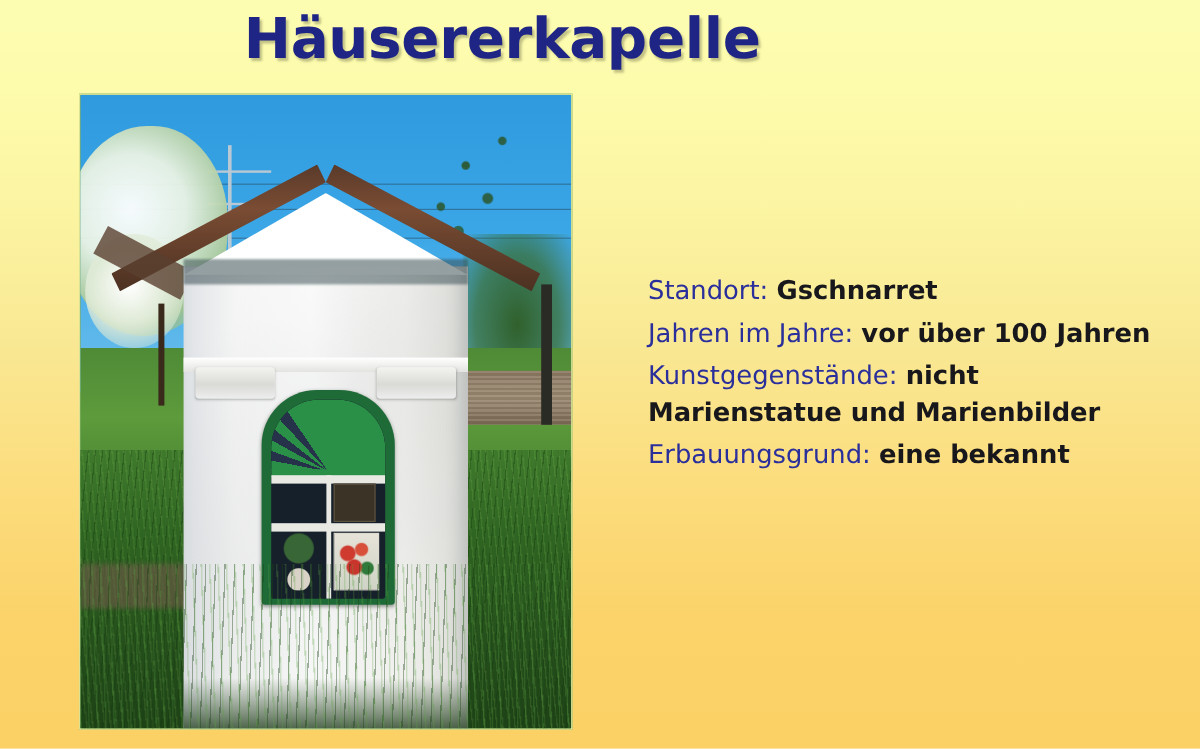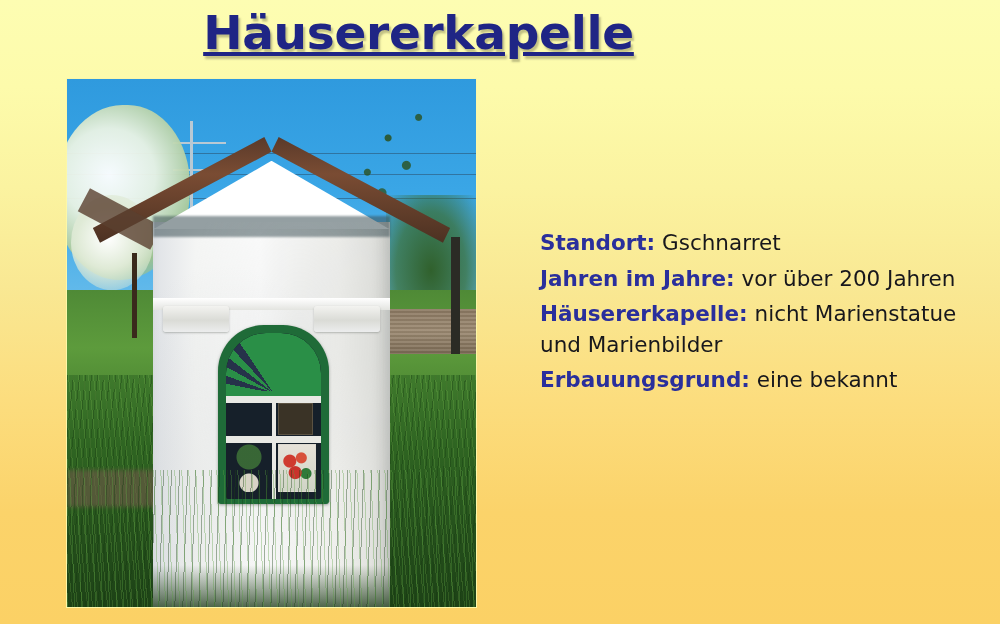--- a/index.html
+++ b/index.html
@@ -34,21 +34,20 @@
     left: 0;
     top: 5px;
     width: 837px;
     text-align: center;
     font-size: 47px;
     font-weight: bold;
     color: #1f2585;
     letter-spacing: -0.3px;
     text-shadow: 2px 3px 2px rgba(120,120,80,0.45);
     white-space: nowrap;
-    text-decoration: underline;
   }
 
   
   #photo-frame {
     position: absolute;
     left: 66px;
     top: 78px;
     width: 411px;
     height: 530px;
     border: 1px solid #fcf7a8;
@@ -390,25 +389,25 @@
     top: 228px;
     width: 430px;
     font-size: 21.5px;
     line-height: 1.42;
     color: #17171c;
   }
   .fact {
     margin-bottom: 5px;
   }
   .fact .lbl {
+    font-weight: normal;
+    color: #2a2f9c;
+  }
+  .fact .val {
     font-weight: bold;
-    color: #2a2f9c;
-  }
-  .fact .val {
-    font-weight: normal;
     color: #17171c;
   }
 </style>
 </head>
 <body>
 
 <div id="slide">
 
   <div id="title">Häusererkapelle</div>
 
@@ -471,24 +470,24 @@
     </div>
   </div>
 
   <div id="facts">
     <div class="fact">
       <span class="lbl">Standort:</span>
       <span class="val">Gschnarret</span>
     </div>
     <div class="fact">
       <span class="lbl">Jahren im Jahre:</span>
-      <span class="val">vor über 200 Jahren</span>
+      <span class="val">vor über 100 Jahren</span>
     </div>
     <div class="fact">
-      <span class="lbl">Häusererkapelle:</span>
+      <span class="lbl">Kunstgegenstände:</span>
       <span class="val">nicht Marienstatue und Marienbilder</span>
     </div>
     <div class="fact">
       <span class="lbl">Erbauungsgrund:</span>
       <span class="val">eine bekannt</span>
     </div>
   </div>
 
 </div>
 

